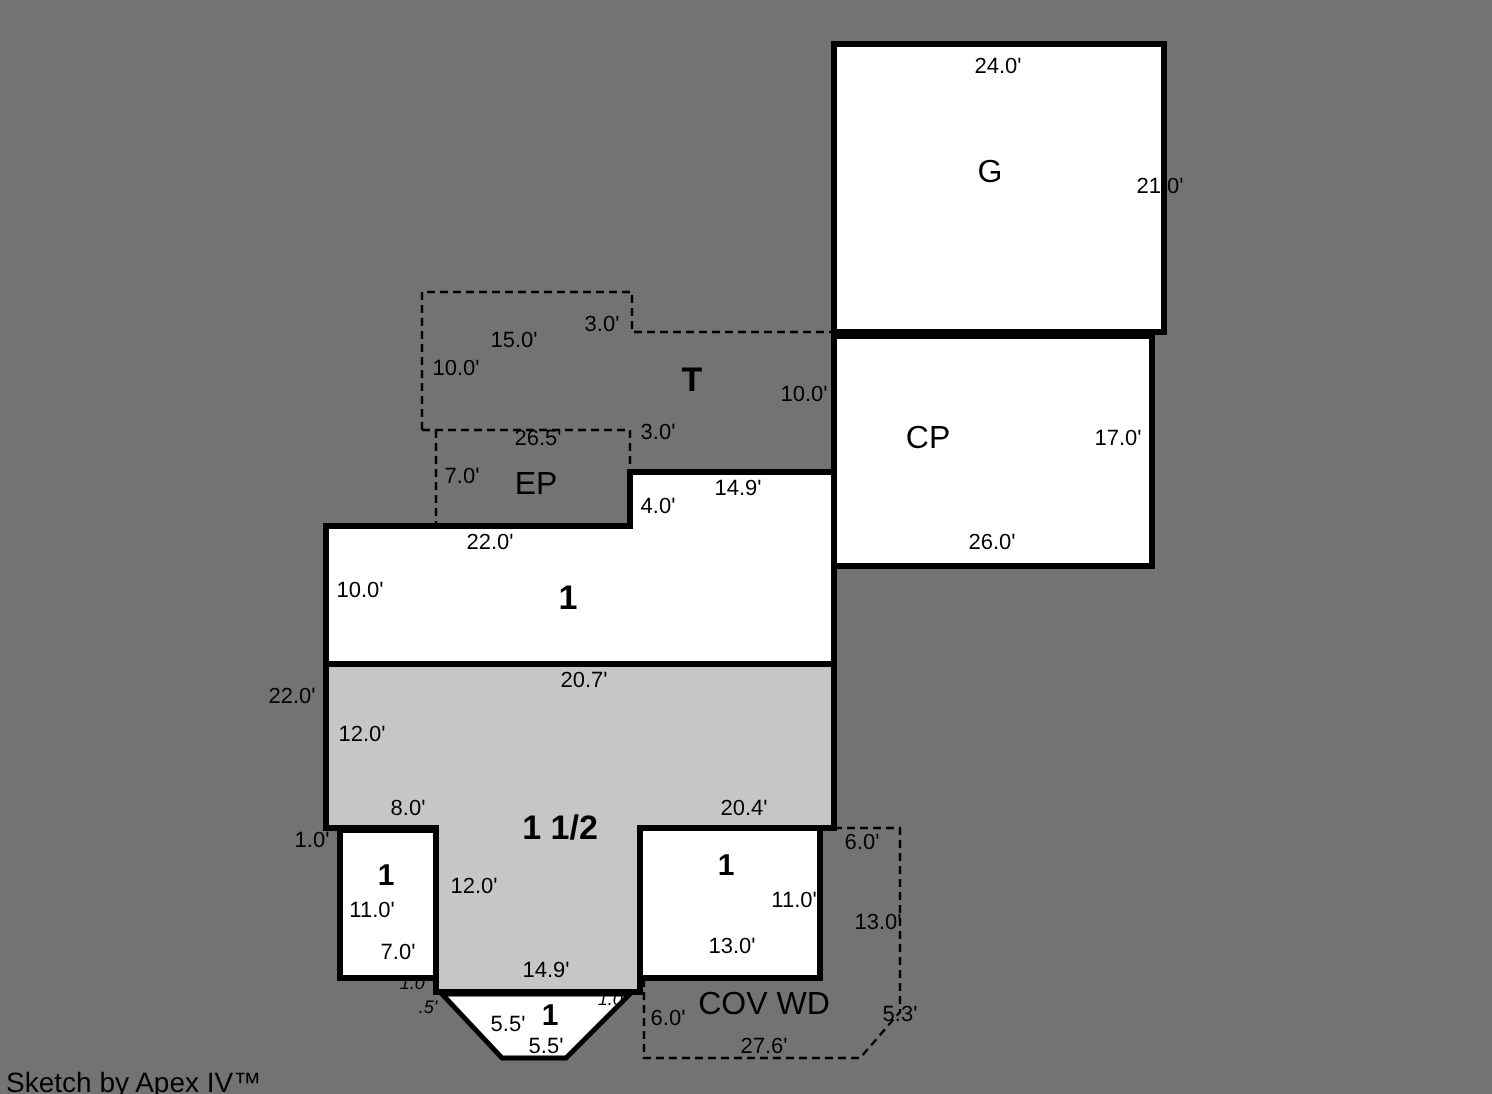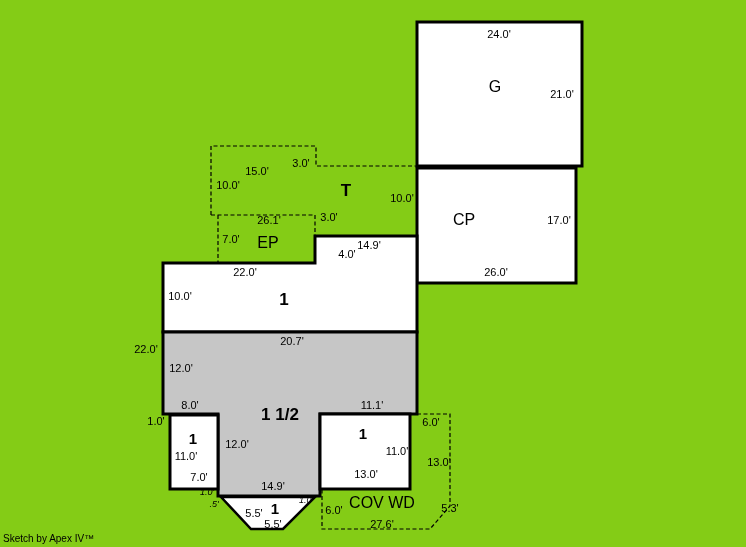--- a/index.html
+++ b/index.html
@@ -1,19 +1,19 @@
 <!DOCTYPE html>
 <html><head>
 <meta charset="utf-8">
 <style>
   html,body{margin:0;padding:0;background:#fff;}
   #canvas{
     position:relative;
     width:746px;height:547px;
-    background:#84cc16;
+    background:#737373;
     font-family:"Liberation Sans", sans-serif;
     color:#000;
     overflow:hidden;
   }
   #linework{position:absolute;left:0;top:0;}
   .lbl{
     position:absolute;
     transform:translate(-50%,-50%);
     font-size:11px;
     line-height:1;
@@ -21,21 +21,21 @@
     color:#000;
   }
   .room{font-size:16px;}
   .room-bold{font-size:17px;font-weight:bold;}
   .room-sm{font-size:15px;font-weight:bold;}
   .tiny{font-size:9px;font-style:italic;}
   .footer{
     position:absolute;
     transform:none;
     left:3px;top:534px;
-    font-size:10px;
+    font-size:14px;
   }
 </style>
 </head>
 <body>
 
 <div id="canvas">
 
   <svg id="linework" width="746" height="547" viewBox="0 0 746 547">
 
     <rect x="417" y="22" width="165" height="144" fill="#ffffff" stroke="#000" stroke-width="3"></rect>
@@ -45,49 +45,49 @@
     <rect x="170" y="415" width="48" height="74" fill="#ffffff" stroke="#000" stroke-width="3"></rect>
     <rect x="320" y="414" width="90" height="75" fill="#ffffff" stroke="#000" stroke-width="3"></rect>
     <polygon points="221,497 251,529 283,529 315,497" fill="#ffffff" stroke="#000" stroke-width="2.5"></polygon>
 
     <path d="M211,215 L211,146 L316,146 L316,166 L417,166 M211,215 L315,215 L315,236 M218,215 L218,263" fill="none" stroke="#000" stroke-width="1.2" stroke-dasharray="4 2.5"></path>
     <path d="M417,414 L450,414 L450,506 L430,529 L322,529 L322,489" fill="none" stroke="#000" stroke-width="1.2" stroke-dasharray="4 2.5"></path>
   </svg>
 
   <div class="lbl" style="left:499px;top:34px">24.0'</div>
   <div class="lbl room" style="left:495px;top:87px">G</div>
-  <div class="lbl" style="left:562px;top:94px">21.0'</div>
+  <div class="lbl" style="left:580px;top:94px">21.0'</div>
 
   <div class="lbl room" style="left:464px;top:220px">CP</div>
   <div class="lbl" style="left:559px;top:220px">17.0'</div>
   <div class="lbl" style="left:496px;top:272px">26.0'</div>
 
   <div class="lbl" style="left:257px;top:171px">15.0'</div>
   <div class="lbl" style="left:301px;top:163px">3.0'</div>
   <div class="lbl" style="left:228px;top:185px">10.0'</div>
   <div class="lbl room-bold" style="left:346px;top:190px">T</div>
   <div class="lbl" style="left:402px;top:198px">10.0'</div>
 
-  <div class="lbl" style="left:269px;top:220px">26.1'</div>
+  <div class="lbl" style="left:269px;top:220px">26.5'</div>
   <div class="lbl" style="left:329px;top:217px">3.0'</div>
   <div class="lbl" style="left:231px;top:239px">7.0'</div>
   <div class="lbl room" style="left:268px;top:243px">EP</div>
 
-  <div class="lbl" style="left:347px;top:254px">4.0'</div>
+  <div class="lbl" style="left:329px;top:254px">4.0'</div>
   <div class="lbl" style="left:369px;top:245px">14.9'</div>
   <div class="lbl" style="left:245px;top:272px">22.0'</div>
   <div class="lbl" style="left:180px;top:296px">10.0'</div>
   <div class="lbl room-bold" style="left:284px;top:299px">1</div>
 
   <div class="lbl" style="left:292px;top:341px">20.7'</div>
   <div class="lbl" style="left:146px;top:349px">22.0'</div>
   <div class="lbl" style="left:181px;top:368px">12.0'</div>
   <div class="lbl room-bold" style="left:280px;top:414px">1 1/2</div>
-  <div class="lbl" style="left:190px;top:405px">8.0'</div>
-  <div class="lbl" style="left:372px;top:405px">11.1'</div>
+  <div class="lbl" style="left:204px;top:405px">8.0'</div>
+  <div class="lbl" style="left:372px;top:405px">20.4'</div>
   <div class="lbl" style="left:237px;top:444px">12.0'</div>
   <div class="lbl" style="left:273px;top:486px">14.9'</div>
 
   <div class="lbl" style="left:156px;top:421px">1.0'</div>
   <div class="lbl room-sm" style="left:193px;top:438px">1</div>
   <div class="lbl" style="left:186px;top:456px">11.0'</div>
   <div class="lbl" style="left:199px;top:477px">7.0'</div>
 
   <div class="lbl room-sm" style="left:363px;top:433px">1</div>
   <div class="lbl" style="left:397px;top:451px">11.0'</div>

